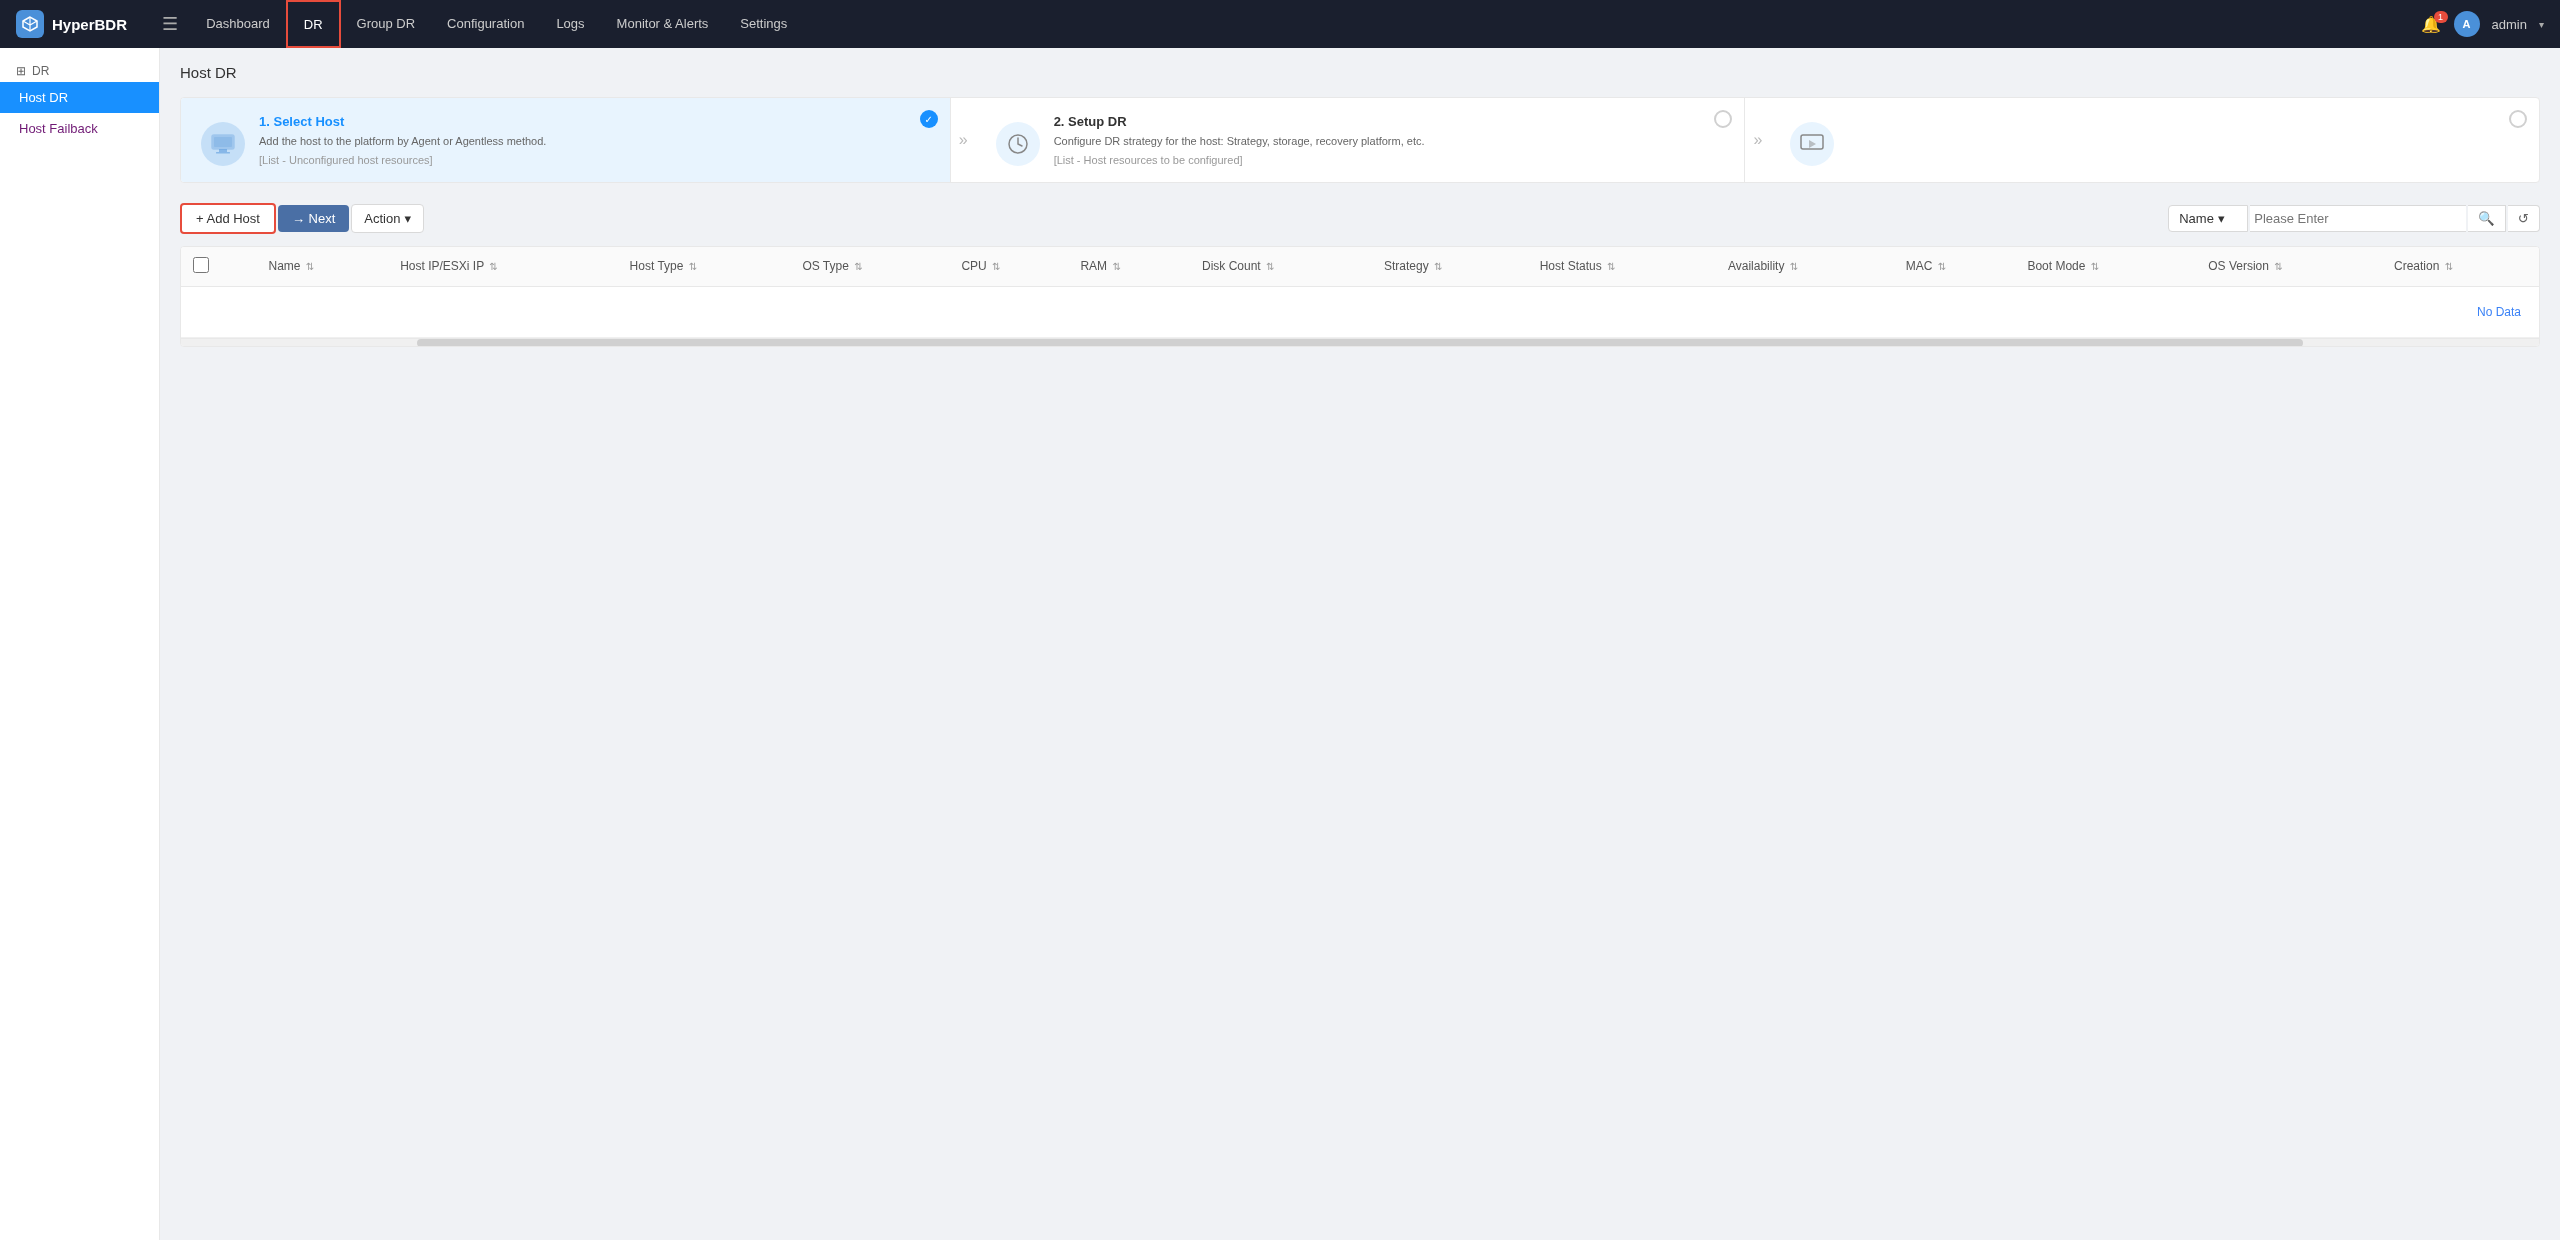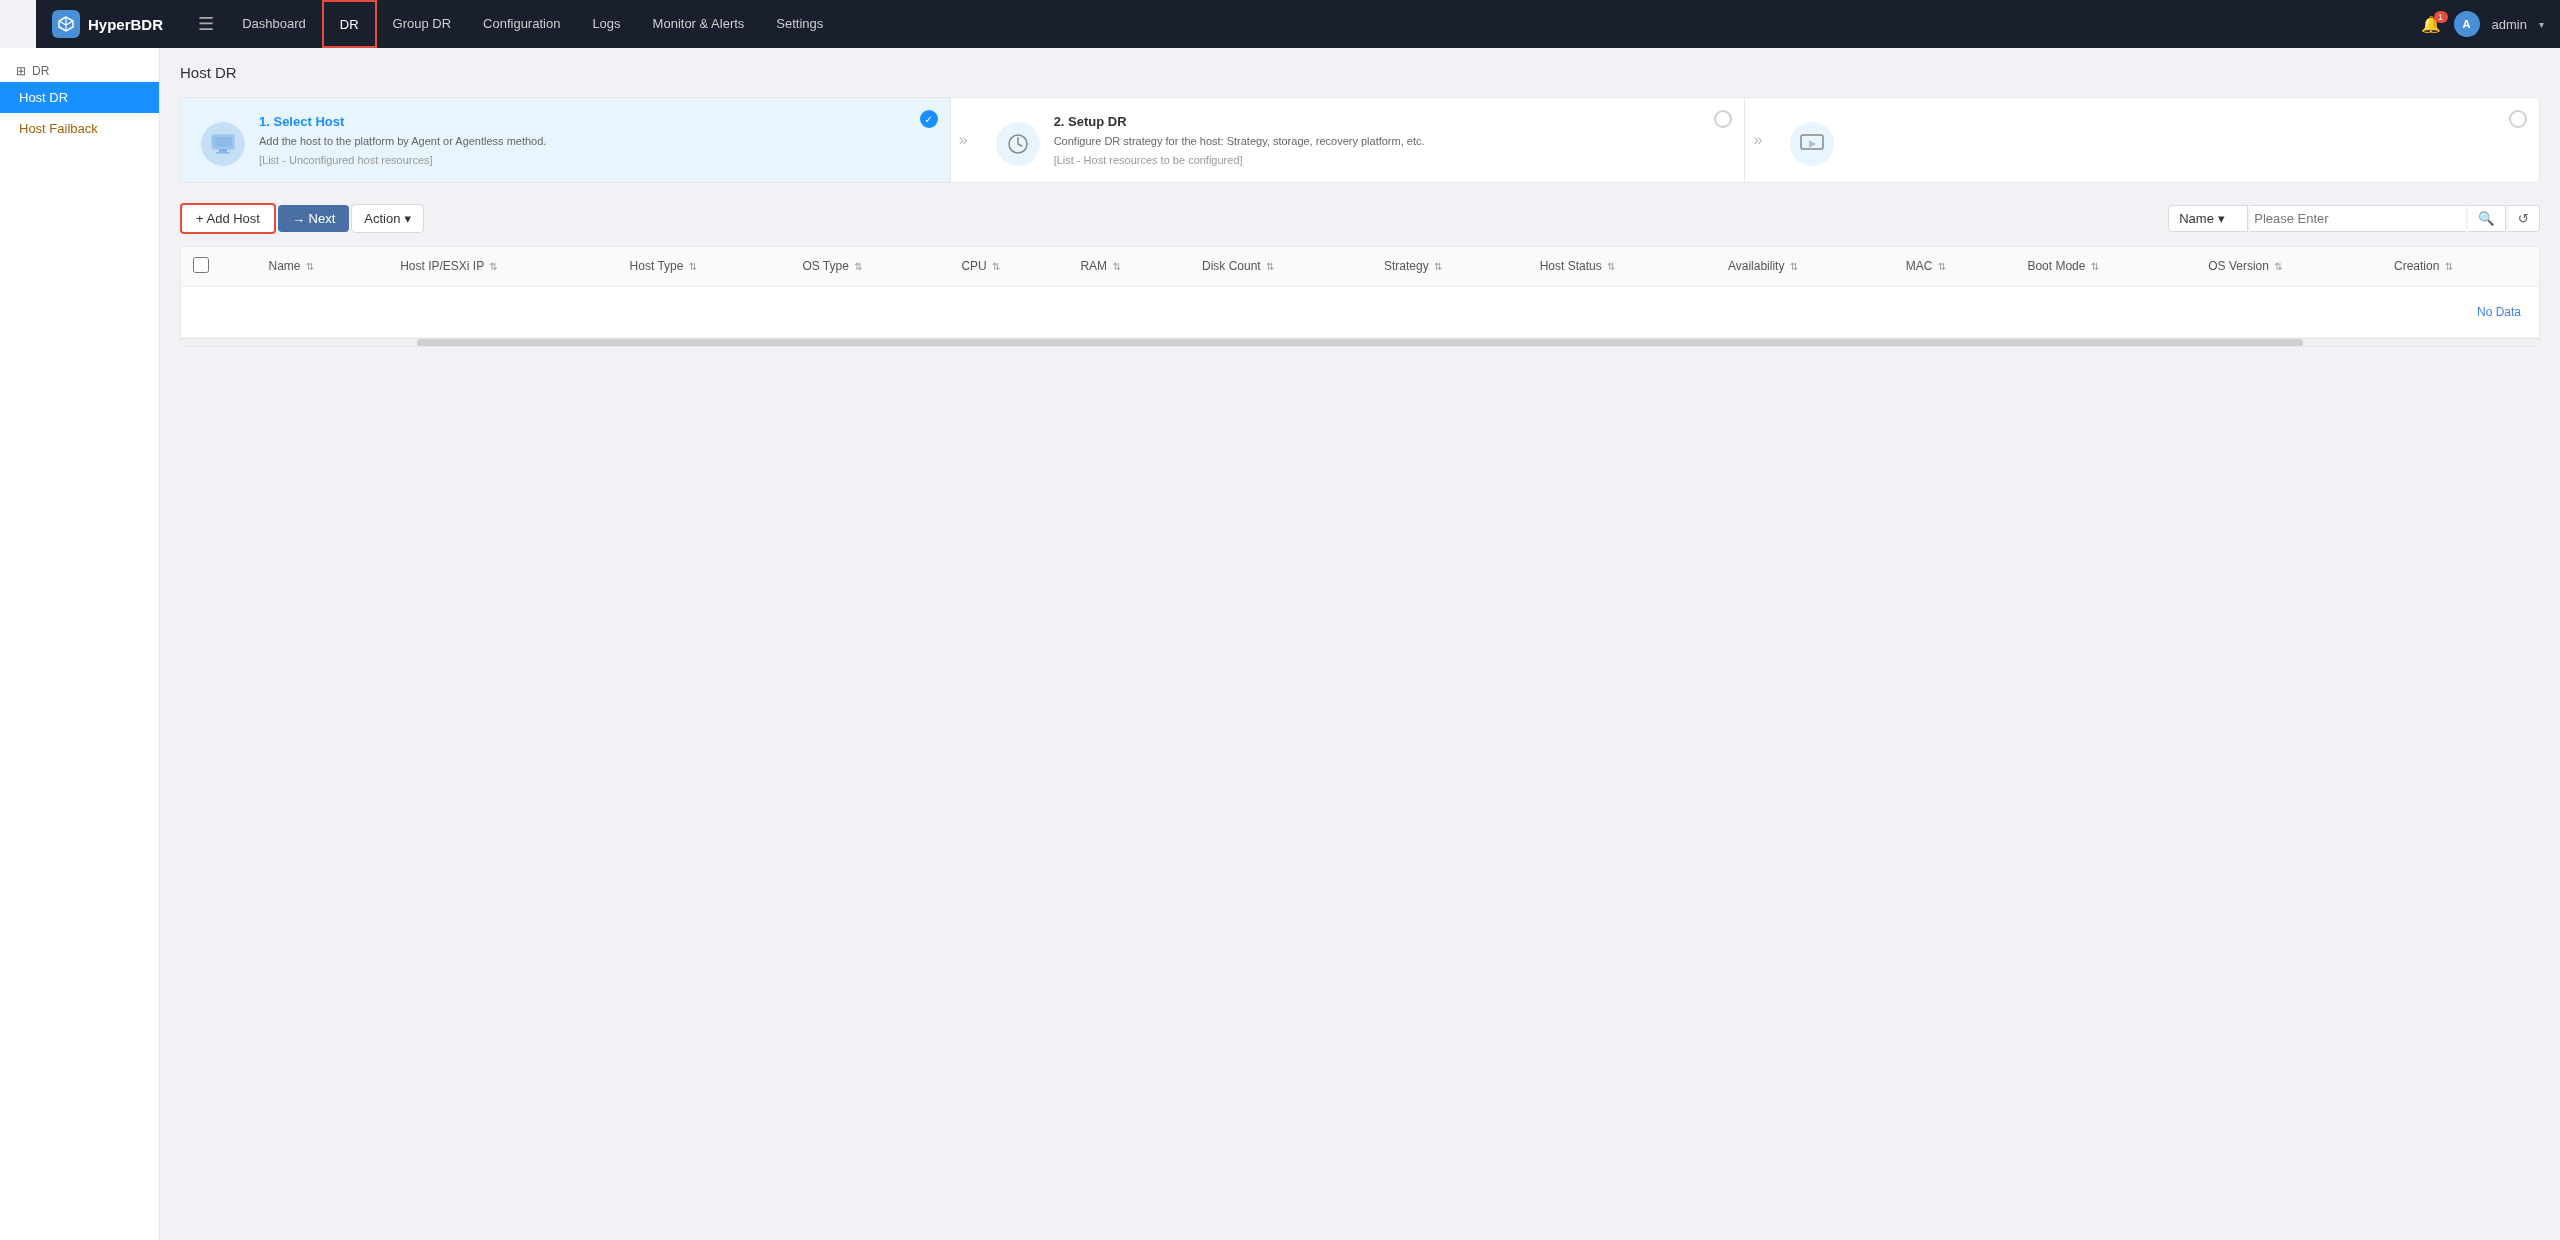--- a/index.html
+++ b/index.html
@@ -8,21 +8,20 @@
     
     .topnav {
       background: #1a1f2e;
       height: 48px;
       display: flex;
       align-items: center;
       padding: 0 16px;
       color: #ccc;
       gap: 0;
       position: relative;
-      margin-left: 36px;
     }
     .topnav-brand {
       display: flex; align-items: center; gap: 8px;
       color: #fff; font-weight: 600; font-size: 15px;
       margin-right: 16px; min-width: 130px;
     }
     .topnav-brand-icon {
       width: 28px; height: 28px;
       background: #4a90d9;
       border-radius: 6px;
@@ -76,21 +75,21 @@
       padding: 8px 0;
       flex-shrink: 0;
     }
     .sidebar-section-header {
       padding: 8px 16px 4px;
       color: #666; font-size: 12px; display: flex; align-items: center; gap: 6px;
     }
     .sidebar-item {
       padding: 8px 16px;
       cursor: pointer;
-      color: #a16207;
+      color: #701a75;
       font-size: 13px;
       display: flex; align-items: center; gap: 6px;
       border-left: 3px solid transparent;
     }
     .sidebar-item.active {
       background: #1890ff;
       color: #fff;
       border-left: 3px solid #1890ff;
     }
 

